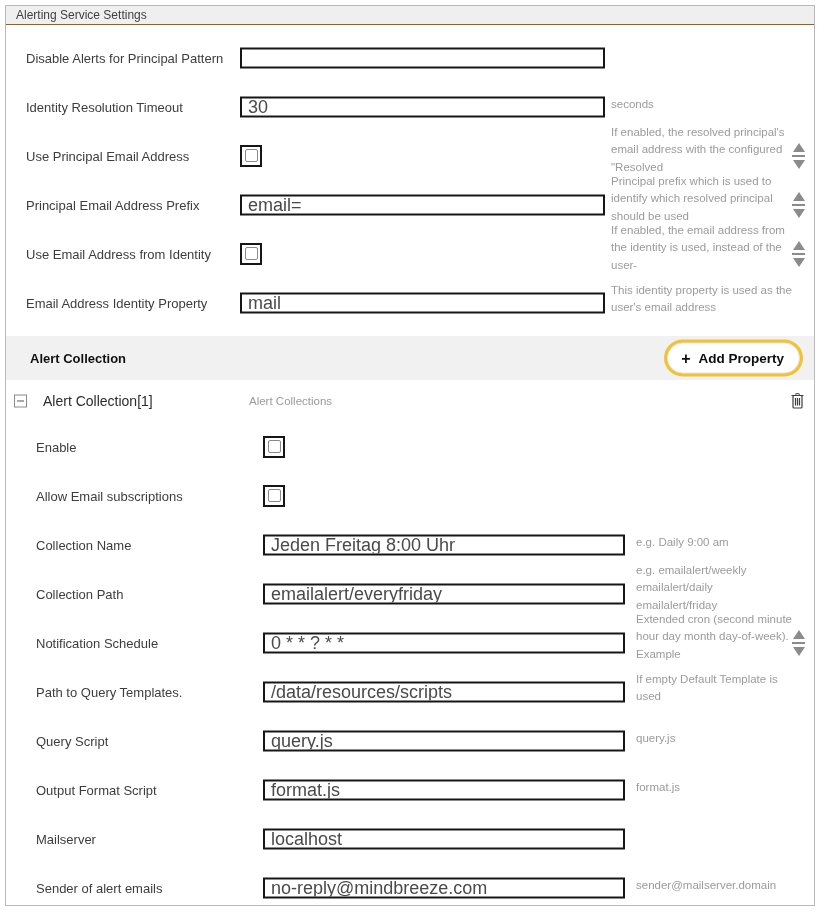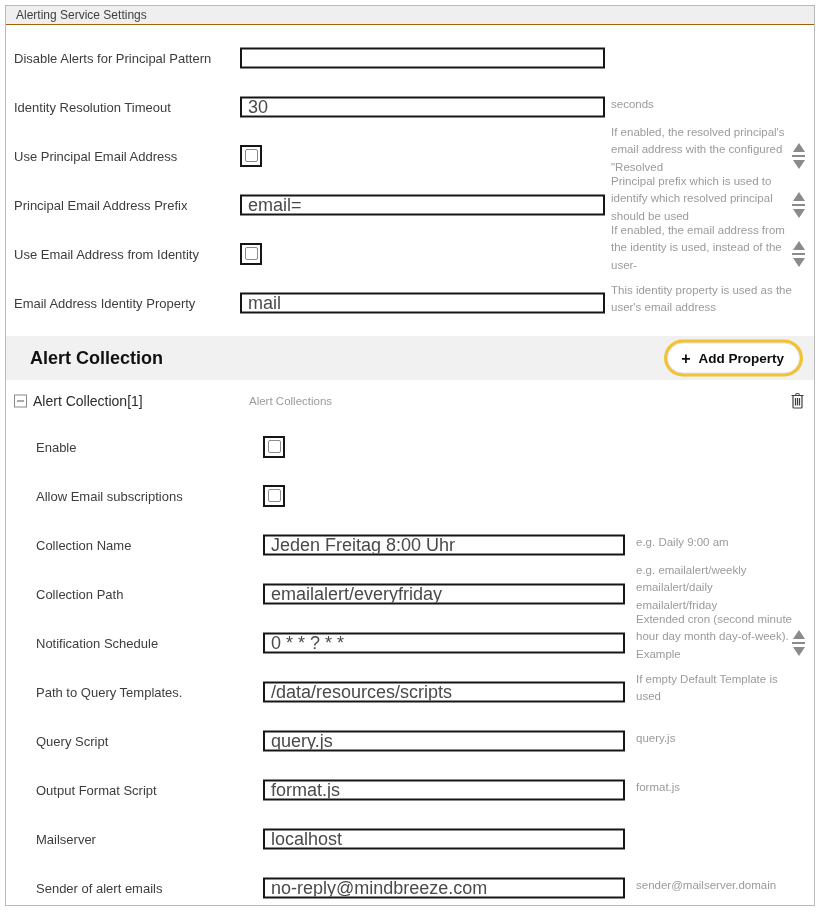--- a/index.html
+++ b/index.html
@@ -17,21 +17,21 @@
     height:19px; background:#efefef; border-bottom:1px solid #a16207;
     display:flex; align-items:center; padding-left:10px;
     font-size:12px; color:#3f3f3f;
   }
   .spacer-top { height:8px; }
   .row { position:relative; height:49px; }
   .row .label {
     position:absolute; top:50%; transform:translateY(-50%);
     font-size:13px; color:#3d3d3d; white-space:nowrap;
   }
-  .row.top .label { left:8px; }
+  .row.top .label { left:20px; }
   .row.nested .label { left:30px; }
   .tinput {
     position:absolute; top:50%; transform:translateY(-50%);
     height:21px; border:2px solid #161616; background:#fff;
     font-family:"Liberation Sans", sans-serif; font-size:18px; color:#4a4a4a;
     padding:0 6px; outline:none;
   }
   .row.top .tinput { left:234px; width:365px; }
   .row.nested .tinput { left:257px; width:362px; }
   .checkbox {
@@ -53,40 +53,40 @@
     display:flex; flex-direction:column; align-items:center; cursor:pointer;
   }
   .arr-up { width:0; height:0; border-left:6px solid transparent; border-right:6px solid transparent; border-bottom:9px solid #8b8b8b; }
   .arr-down { width:0; height:0; border-left:6px solid transparent; border-right:6px solid transparent; border-top:9px solid #8b8b8b; }
   .arr-line { width:13px; border-top:2px solid #8b8b8b; margin:3px 0; }
   .section-gap { height:9px; }
   .section-bar {
     position:relative; height:44px; background:#f1f1f1;
     display:flex; align-items:center;
   }
-  .section-title { margin-left:24px; font-size:18px; font-weight:bold; color:#111; }
+  .section-title { margin-left:24px; font-size:13px; font-weight:bold; color:#111; }
   .add-btn {
     position:absolute; right:14px; top:50%; transform:translateY(-50%);
     display:flex; align-items:center; gap:8px;
     background:#fff; border:1px solid #e3e3e3; border-radius:17px;
     padding:7px 15px 7px 13px; cursor:pointer;
     box-shadow:0 0 0 3px #F1C232;
     font-family:"Liberation Sans", sans-serif;
     font-size:13.5px; font-weight:bold; color:#0d0d0d;
   }
   .plus { font-size:16px; font-weight:bold; line-height:12px; }
   .item-header { position:relative; height:42px; }
   .collapse-box {
     position:absolute; left:8px; top:50%; transform:translateY(-50%);
     width:13px; height:13px; border:1px solid #8a8a8a; background:#fff;
     display:flex; align-items:center; justify-content:center; cursor:pointer;
   }
   .minus { width:7px; border-top:1px solid #555; }
   .item-title {
-    position:absolute; left:27px; top:50%; transform:translateY(-50%);
+    position:absolute; left:37px; top:50%; transform:translateY(-50%);
     font-size:14px; color:#2c2c2c;
   }
   .item-help {
     position:absolute; left:243px; top:50%; transform:translateY(-50%);
     font-size:11.5px; color:#9b9b9b;
   }
   .trash {
     position:absolute; right:9px; top:50%; transform:translateY(-50%);
     cursor:pointer; display:flex;
   }

